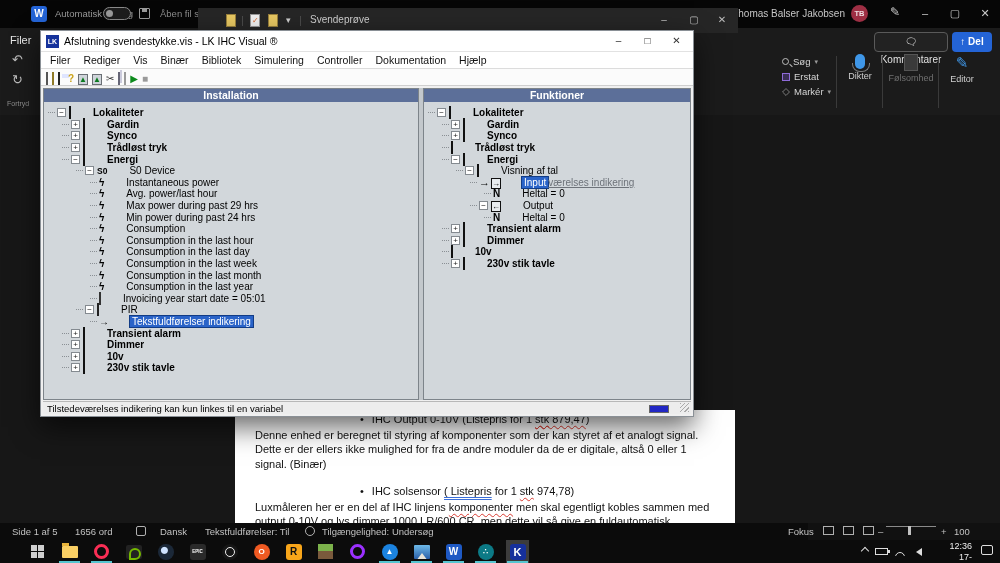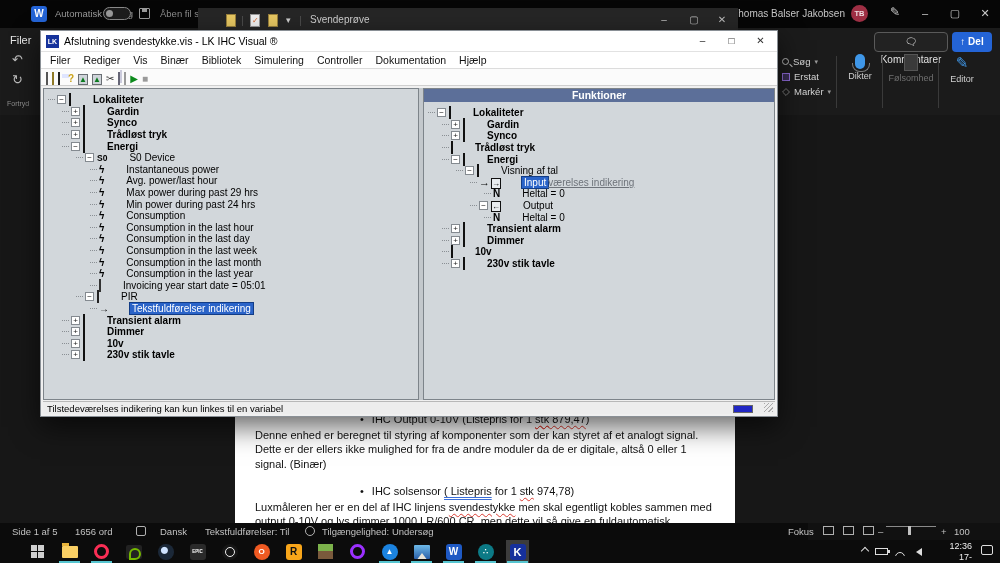--- a/index.html
+++ b/index.html
@@ -68,21 +68,21 @@
   #svend { position:absolute; left:198px; top:8px; width:540px; height:25px; background:#262626; z-index:5; color:#cfcfcf; }
   .s-ico { position:absolute; top:6px; width:10px; height:13px; background:#e8c862; border:1px solid #9a813c; }
   .s-ico.w { background:#f2f2f2; border-color:#999; }
   .s-ico.w:after { content:"✓"; position:absolute; left:1px; top:1px; font-size:8px; color:#d2622a; }
   .s-sep { position:absolute; top:8px; width:1px; height:10px; background:#4a4a4a; }
   .s-title { position:absolute; left:112px; top:6px; font-size:10px; }
   .s-cap { position:absolute; top:0; width:28px; height:24px; text-align:center; line-height:24px; font-size:10px; color:#bdbdbd; }
   .s-teal { position:absolute; left:2px; bottom:-1px; width:40px; height:3px; background:#35d3c2; }
 
   
-  #ihc { position:absolute; left:40px; top:30px; width:738px; height:387px; background:#f0f0f0; border:1px solid #8a9096; box-shadow:0 10px 26px rgba(0,0,0,.6); z-index:10; }
+  #ihc { position:absolute; left:40px; top:30px; width:654px; height:387px; background:#f0f0f0; border:1px solid #8a9096; box-shadow:0 10px 26px rgba(0,0,0,.6); z-index:10; }
   .ihc-title { position:absolute; left:0; top:0; width:100%; height:21px; background:#fff; display:flex; align-items:center; padding-left:5px; border-bottom:1px solid #e2e2e2; }
   .lk-logo { width:13px; height:13px; background:#16339c; color:#fff; font-size:7px; font-weight:bold; text-align:center; line-height:13px; margin-right:5px; }
   .ihc-title-text { font-size:10.5px; color:#000; }
   .ihc-caps { position:absolute; right:2px; top:0; display:flex; }
   .ihc-cap { width:29px; height:20px; text-align:center; line-height:20px; font-size:10px; color:#333; }
   .ihc-menu { position:absolute; left:0; top:21px; width:100%; height:17px; background:#fff; display:flex; gap:13px; align-items:center; padding-left:9px; font-size:10.5px; color:#111; border-bottom:1px solid #dcdcdc; }
   .ihc-toolbar { position:absolute; left:0; top:38px; width:100%; height:17px; background:#fbfbfb; display:flex; align-items:center; gap:4px; padding-left:5px; border-bottom:1px solid #cfcfcf; }
   .t-ico { width:13px; height:12px; position:relative; font-size:10px; line-height:12px; text-align:center; }
   .ti-new { border:1px solid #555; background:#fff; width:9px; height:11px; }
   .ti-open { background:#f3c33f; border:1px solid #8f7a26; height:9px; margin-top:2px; }
@@ -237,21 +237,21 @@
         <div class="doc-bullet">
           <span>•</span>
           <span>IHC Output 0-10V (Listepris for 1 <span class="sq-red"><span class="sq-red">stk</span> 879,47</span>)</span>
         </div>
         <div class="doc-para">Denne enhed er beregnet til styring af komponenter som der kan styret af et analogt signal. Dette er der ellers ikke mulighed for fra de andre moduler da de er digitale, altså 0 eller 1 signal. (Binær)</div>
         <div class="doc-spacer"></div>
         <div class="doc-bullet">
           <span>•</span>
           <span>IHC solsensor <span class="sq-blue">( Listepris</span> for 1 <span class="sq-red">stk</span> 974,78)</span>
         </div>
-        <div class="doc-para">Luxmåleren her er en del af IHC linjens <span class="sq-red">svendestykke</span> men skal egentligt kobles sammen med output 0-10V og lys <span class="sq-red">dimmer</span> 1000 LR/600 CR, men dette vil så give en fuldautomatisk lysstyring.</div>
+        <div class="doc-para">Luxmåleren her er en del af IHC linjens <span class="sq-red">komponenter</span> men skal egentligt kobles sammen med output 0-10V og lys <span class="sq-red">dimmer</span> 1000 LR/600 CR, men dette vil så give en fuldautomatisk lysstyring.</div>
       </div>
   </div>
 
   <div id="wstatus">
     <span style="left:12px;">Side 1 af 5</span>
     <span style="left:75px;">1656 ord</span>
     <span class="proof-ico"></span>
     <span style="left:160px;">Dansk</span>
     <span style="left:205px;text-align:center;">Tekstfuldførelser: Til</span>
     <span class="acc-ico"></span>
@@ -311,20 +311,21 @@
         <span><span class="t-ico ti-updown">▲</span></span>
         <span><span class="t-ico ti-updown">▲</span></span>
         <span><span class="t-ico ti-cut">✂</span></span>
         <span><span class="t-ico ti-copy"></span></span>
         <span><span class="t-ico ti-paste"></span></span>
         <span><span class="t-ico ti-play">▶</span></span>
         <span><span class="t-ico ti-stop">■</span></span>
       </div>
     <div class="ihc-body">
       <div class="panel left">
+        <div class="panel-h">Installation</div>
         <div class="panel-body" id="inst-tree">
             <div class="trow" style="padding-left: 4px;">
               <span class="stub"></span>
               <span class="exp">−</span>
               <span><span class="ic ic-loc"></span></span>
               <span class="tlabel b">Lokaliteter</span>
             </div>
             <div class="trow" style="padding-left: 18px;">
               <span class="stub"></span>
               <span class="exp">+</span>

